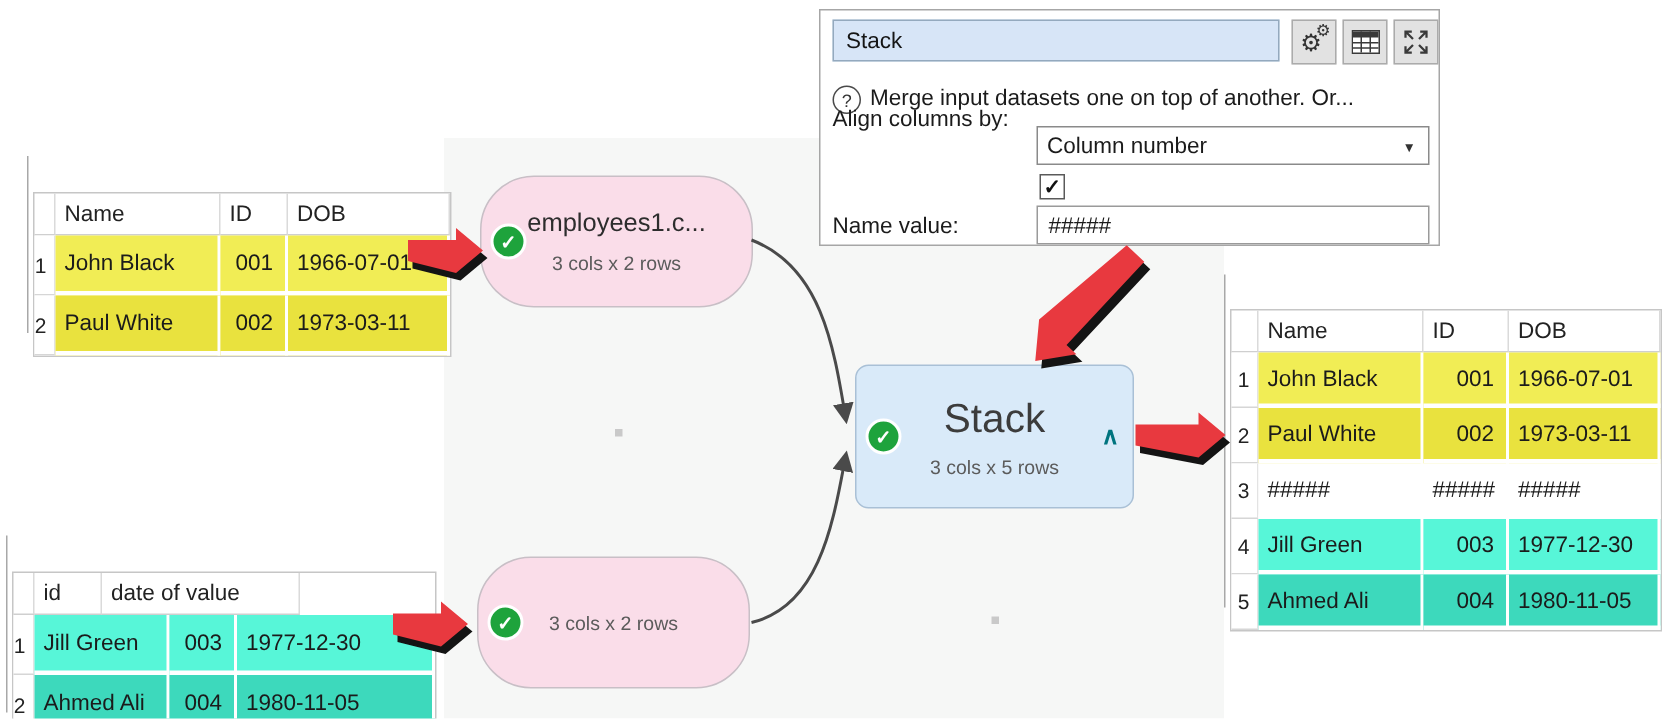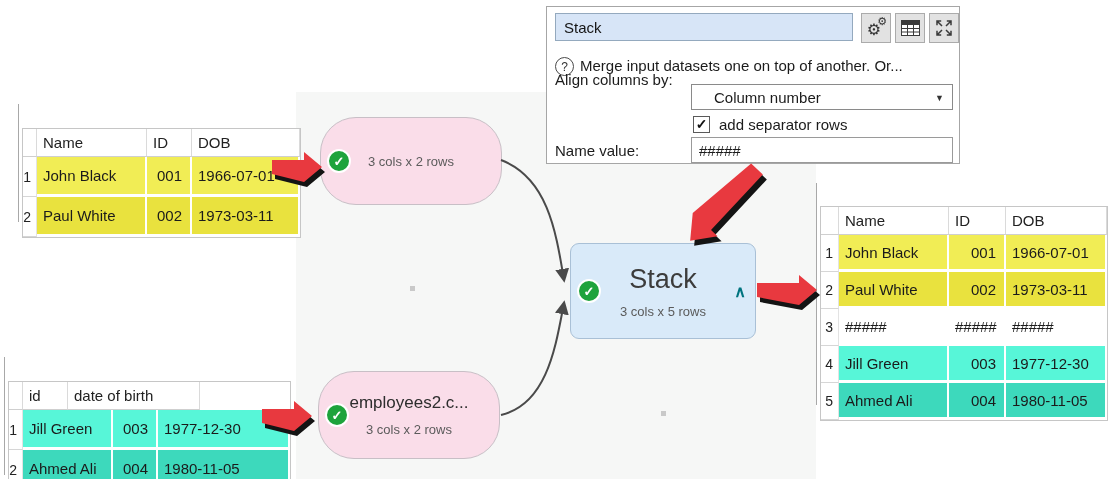--- a/index.html
+++ b/index.html
@@ -52,21 +52,21 @@
   .pbtn{position:absolute;top:6px;width:30px;height:30px;background:#E2E2E2;border:1px solid #ABABAB;
         box-sizing:border-box;display:flex;align-items:center;justify-content:center;cursor:default;}
   .gear-main{font-size:16px;color:#333;line-height:1;margin:3px 4px 0 0;}
   .gear-small{position:absolute;top:2px;right:3px;font-size:11px;color:#333;line-height:1;}
   .help-icon{position:absolute;left:8px;top:50px;width:19px;height:19px;border:1.5px solid #4A4A4A;
              border-radius:50%;display:flex;align-items:center;justify-content:center;
              font-size:12px;color:#333;box-sizing:border-box;}
   .help-text{position:absolute;left:33px;top:50px;font-size:15px;white-space:nowrap;text-align:right;}
   .plabel{position:absolute;font-size:15px;}
   .dropdown{position:absolute;left:144px;top:77px;width:262px;height:26px;border:1px solid #8A8A8A;
-            background:#fff;display:flex;align-items:center;padding-left:22px;font-size:15px;box-sizing:border-box;}
+            background:#fff;display:flex;align-items:center;padding-left:6px;font-size:15px;box-sizing:border-box;}
   .dd-caret{position:absolute;right:8px;top:8px;font-size:9px;color:#333;}
   .cb{position:absolute;left:146px;top:109px;width:17px;height:17px;border:1.5px solid #5A5A5A;
       background:#fff;display:flex;align-items:center;justify-content:center;box-sizing:border-box;}
   .cbmark{font-size:14px;font-weight:bold;color:#111;margin-top:-2px;}
   .ptext-input{position:absolute;left:144px;top:130px;width:262px;height:26px;border:1px solid #9A9A9A;
                background:#fff;display:flex;align-items:center;padding-left:7px;font-size:15px;box-sizing:border-box;}
 
   
   #overlay{position:absolute;left:0;top:0;z-index:5;pointer-events:none;}
 </style>
@@ -100,21 +100,21 @@
         <div class="cell c0 gut">2</div>
         <div class="cell c1" style="background: rgb(233, 226, 62);">Paul White</div>
         <div class="cell c2 num" style="background: rgb(233, 226, 62);">002</div>
         <div class="cell c3" style="background: rgb(233, 226, 62);">1973-03-11</div>
       </div>
     </div>
   <div class="tbl t-lb">
       <div class="trow hdr">
         <div class="cell c0"></div>
         <div class="cell c2">id</div>
-        <div class="cell c3">date of birth</div>
+        <div class="cell c3">date of value</div>
       </div>
       <div class="trow body">
         <div class="cell c0 gut">1</div>
         <div class="cell c1" style="background: rgb(87, 246, 216);">Jill Green</div>
         <div class="cell c2 num" style="background: rgb(87, 246, 216);">003</div>
         <div class="cell c3" style="background: rgb(87, 246, 216);">1977-12-30</div>
       </div>
       <div class="trow body">
         <div class="cell c0 gut">2</div>
         <div class="cell c1" style="background: rgb(61, 217, 188);">Ahmed Ali</div>
@@ -156,26 +156,26 @@
       <div class="trow body">
         <div class="cell c0 gut">5</div>
         <div class="cell c1" style="background: rgb(61, 217, 188);">Ahmed Ali</div>
         <div class="cell c2 num" style="background: rgb(61, 217, 188);">004</div>
         <div class="cell c3" style="background: rgb(61, 217, 188);">1980-11-05</div>
       </div>
     </div>
 
   <div class="node pill" style="left:320px;top:117px;">
     <span class="ncheck">✓</span>
+    <div class="ntitle">employees1.c...</div>
     <div class="nsub">3 cols x 2 rows</div>
   </div>
 
   <div class="node pill" style="left:318px;top:371px;">
     <span class="ncheck">✓</span>
-    <div class="ntitle">employees2.c...</div>
     <div class="nsub">3 cols x 2 rows</div>
   </div>
 
   <div class="node stacknode" style="left:570px;top:243px;">
     <span class="ncheck">✓</span>
     <div class="ntitle">Stack</div>
     <div class="nsub">3 cols x 5 rows</div>
     <span class="ncaret">∧</span>
   </div>
 
@@ -210,21 +210,20 @@
 
     <div class="plabel" style="left:8px;top:64px;">Align columns by:</div>
     <div class="dropdown">
       <span>Column number</span>
       <span class="dd-caret">▼</span>
     </div>
 
     <div class="cb">
       <span class="cbmark" id="cbmark">✓</span>
     </div>
-    <div class="plabel" style="left:172px;top:109px;">add separator rows</div>
 
     <div class="plabel" style="left:8px;top:135px;">Name value:</div>
     <div class="ptext-input">#####</div>
   </div>
 
   <svg id="overlay" width="1114" height="479" viewBox="0 0 1114 479">
     <defs>
       <marker id="arr" viewBox="0 0 10 10" refX="8" refY="5" markerWidth="7" markerHeight="7" orient="auto-start-reverse">
         <path d="M0,0 L10,5 L0,10 z" fill="#4A4A4A"></path>
       </marker>

